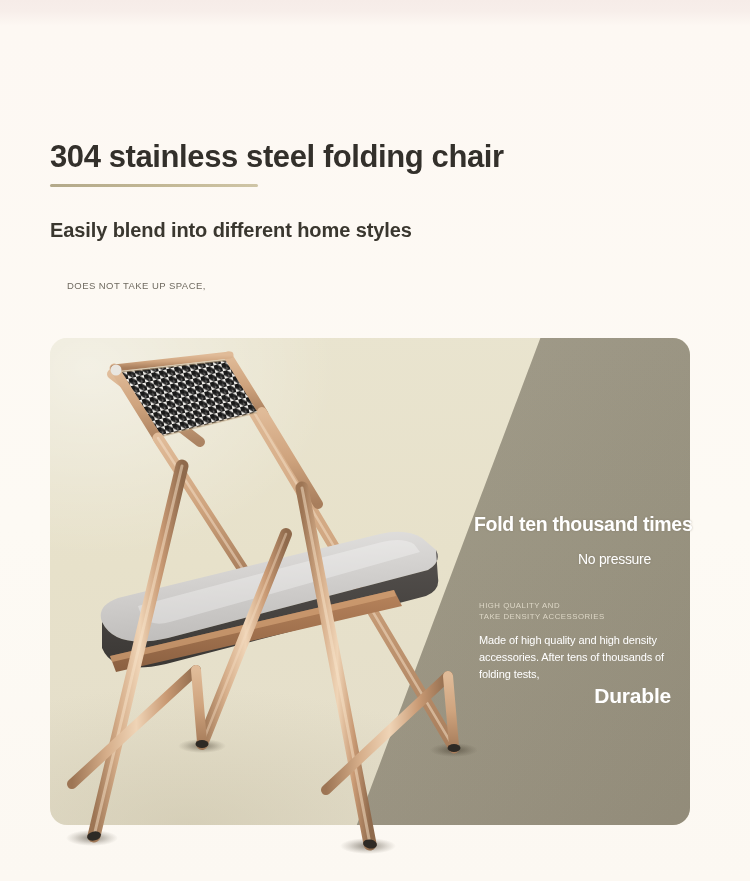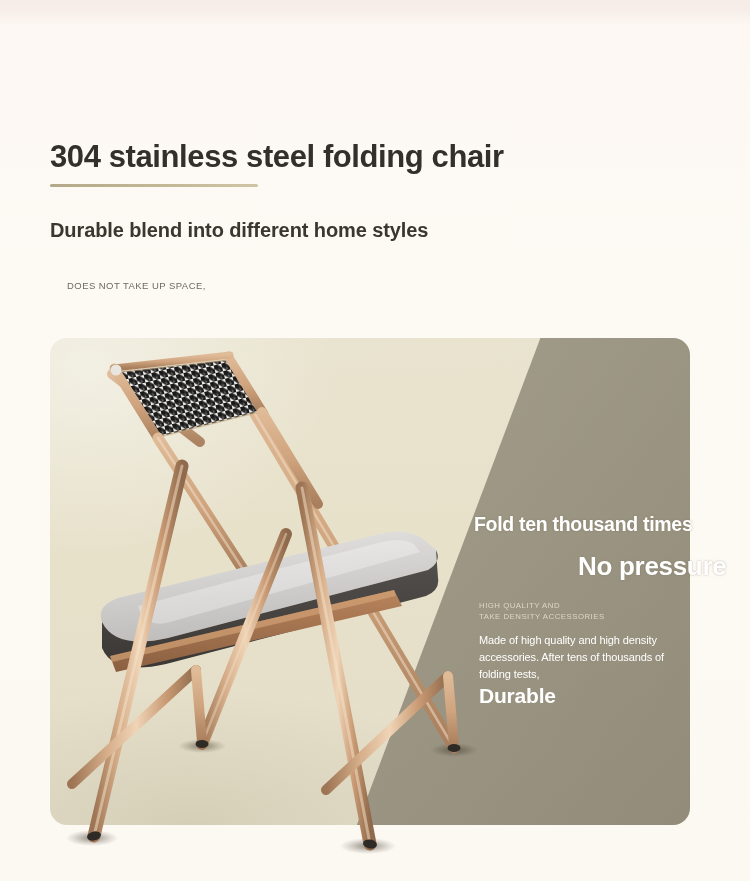--- a/index.html
+++ b/index.html
@@ -147,22 +147,22 @@
     color: #ffffff;
     letter-spacing: -0.3px;
     white-space: nowrap;
     text-shadow: 0 0 2px rgba(120,112,92,0.55);
     z-index: 6;
   }
   .ov-head2 {
     position: absolute;
     left: 578px;
     top: 551px;
-    font-size: 26px;
-    font-weight: 700;
+    font-size: 14px;
+    font-weight: 400;
     color: #ffffff;
     letter-spacing: -0.3px;
     white-space: nowrap;
     text-shadow: 0 0 2px rgba(120,112,92,0.55);
     z-index: 6;
   }
   .ov-small {
     position: absolute;
     left: 479px;
     top: 600px;
@@ -185,20 +185,21 @@
     font-weight: 400;
     color: #ffffff;
     letter-spacing: -0.1px;
     z-index: 6;
   }
   .ov-durable {
     position: absolute;
     left: 479px;
     top: 684px;
     width: 192px;
+    text-align: right;
     font-size: 21px;
     font-weight: 700;
     color: #ffffff;
     letter-spacing: -0.2px;
     z-index: 6;
   }
 
   
   .chair-layer {
     position: absolute;
@@ -214,21 +215,21 @@
 </head>
 <body>
 
 <div class="page">
 
   <div class="header">
     <h1 class="title">304 stainless steel folding chair</h1>
     <div class="title-rule"></div>
   </div>
 
-  <h2 class="subtitle">Durable blend into different home styles</h2>
+  <h2 class="subtitle">Easily blend into different home styles</h2>
 
   <div class="caption">
     <div>DOES NOT TAKE UP SPACE,</div>
   </div>
 
   <div class="photo-wrap">
     <div class="photo">
       <div class="photo-clip">
         <div class="wall-shade"></div>
         <div class="floor-shade"></div>

